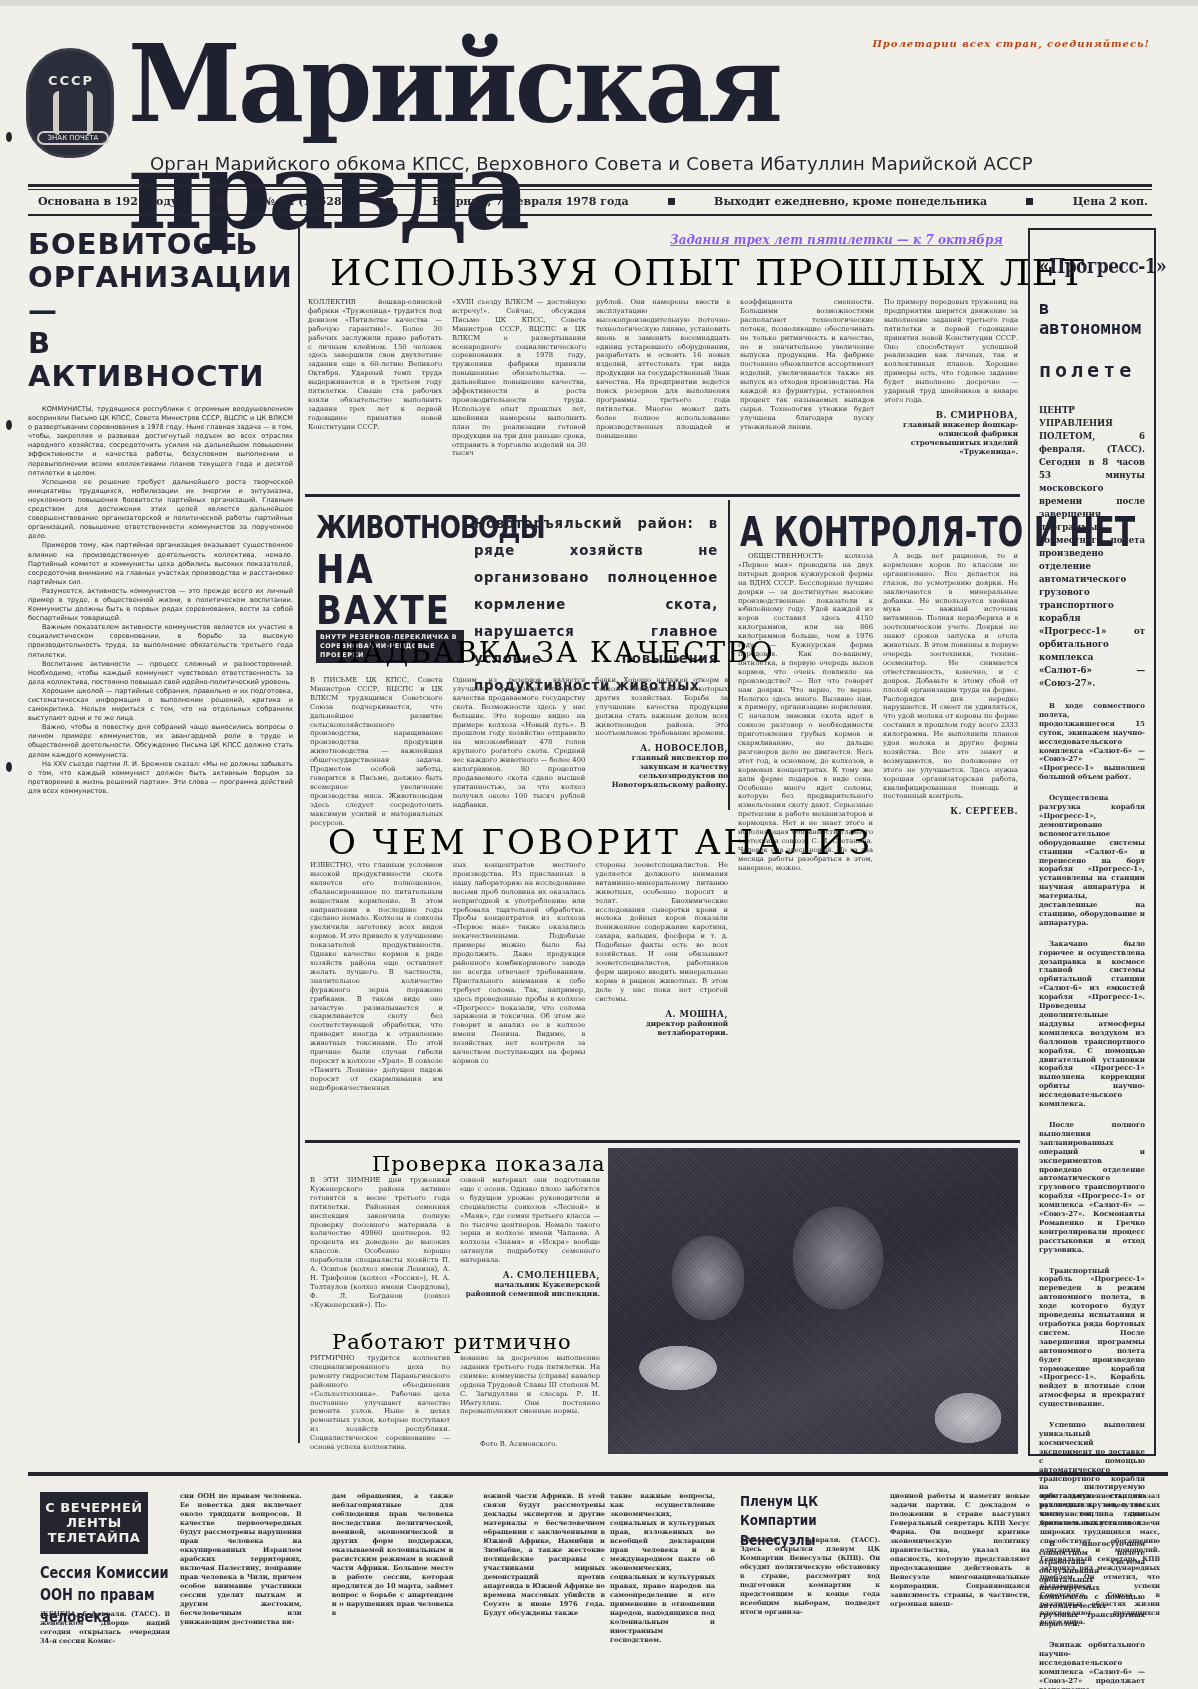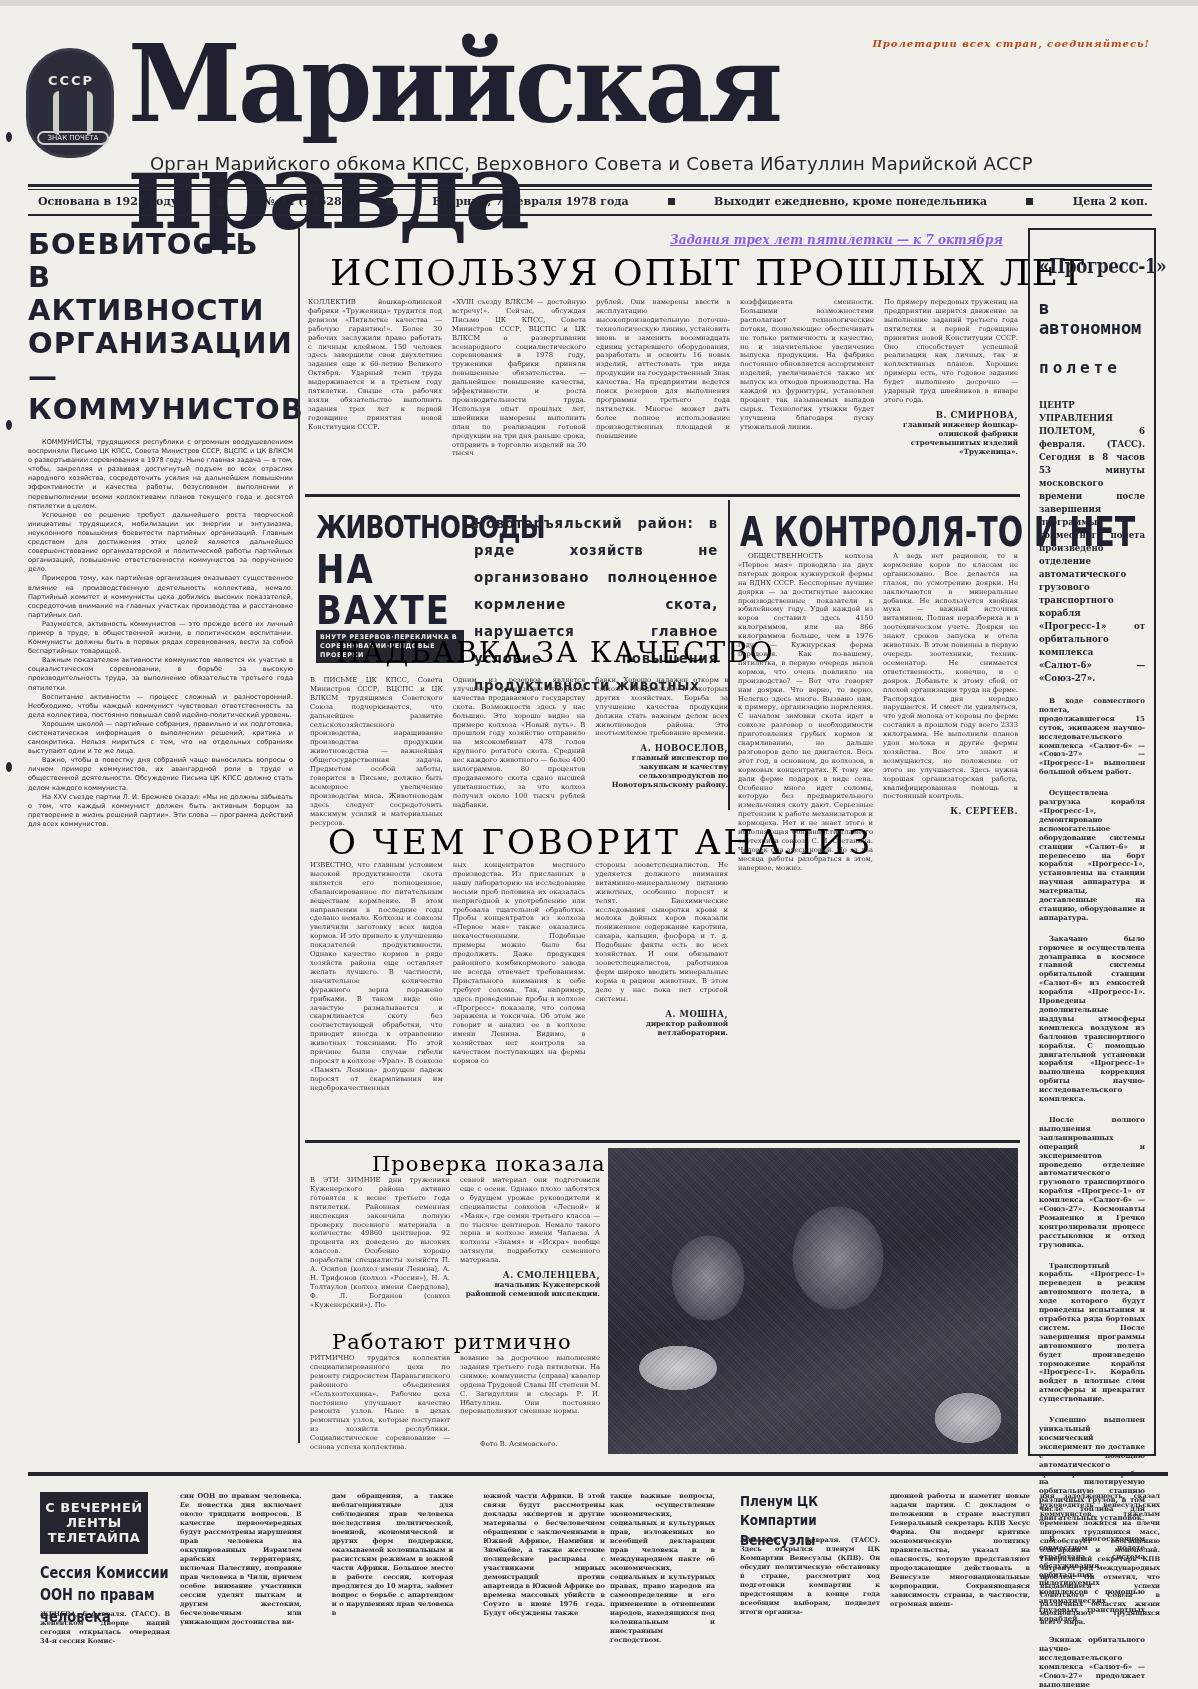--- a/index.html
+++ b/index.html
@@ -41,21 +41,21 @@
   .cols .c { flex: 1; font-family: "DejaVu Serif", serif; font-size: 6.8px; line-height: 8.9px; text-align: justify; color: #2e2f39; }
   .a1-body { position: absolute; left: 308px; top: 298px; width: 710px; }
   .sig { text-align: right; font-family: "DejaVu Serif", serif; font-weight: bold; font-size: 7.2px; line-height: 9px; margin-top: 6px; color: #24252f; }
   .sig .name { font-size: 8.5px; letter-spacing: 0.5px; }
   .hrule { position: absolute; height: 3px; background: #24252f; }
 
   
   .box-right { position: absolute; left: 1028px; top: 228px; width: 128px; height: 1228px; border: 2px solid #24252f; padding: 10px 9px; }
   .box-right .bh1 { font-family: "DejaVu Serif", serif; font-size: 17px; font-weight: bold; text-align: center; letter-spacing: -0.5px; color: #1f2030; transform: scaleY(1.2); margin-top: 16px; }
   .box-right .bh2 { font-family: "DejaVu Sans Mono", monospace; font-weight: bold; font-size: 17px; margin-top: 22px; color: #1f2030; letter-spacing: 0px; }
-  .box-right .bh3 { font-family: "DejaVu Sans Mono", monospace; font-weight: bold; font-size: 16px; margin-top: 20px; color: #1f2030; letter-spacing: 4px; }
+  .box-right .bh3 { font-family: "DejaVu Sans Mono", monospace; font-weight: bold; font-size: 20px; margin-top: 20px; color: #1f2030; letter-spacing: 4px; }
   .box-right .lead { margin-top: 22px; font-family: "DejaVu Serif", serif; font-weight: bold; font-size: 8.6px; line-height: 13px; text-align: justify; color: #24252f; }
   .box-right .p { margin-top: 12px; font-family: "DejaVu Serif", serif; font-weight: bold; font-size: 7px; line-height: 8.9px; text-align: justify; text-indent: 10px; color: #2a2b35; }
 
   
   .sec-rule { position: absolute; left: 305px; top: 494px; width: 715px; height: 3px; background: #24252f; }
   .rubric { position: absolute; left: 316px; top: 508px; width: 148px; }
   .rubric .r1 { font-family: "DejaVu Sans", sans-serif; font-weight: bold; font-size: 25px; line-height: 30px; letter-spacing: -1px; color: #1f2030; transform: scaleY(1.3); transform-origin: top left; }
   .rubric .r2 { font-family: "DejaVu Sans", sans-serif; font-weight: bold; font-size: 34px; line-height: 36px; letter-spacing: 2px; margin-top: 10px; color: #1f2030; transform: scaleY(1.15); transform-origin: top left; }
   .rubric .tag { margin-top: 10px; background: #24252f; color: #f0efe9; font-family: "DejaVu Sans", sans-serif; font-weight: bold; font-size: 6.4px; line-height: 9px; padding: 3px 4px; letter-spacing: 0.5px; }
   .deck { position: absolute; left: 474px; top: 510px; width: 244px; font-family: "DejaVu Sans", sans-serif; font-weight: bold; font-size: 13.3px; line-height: 27px; letter-spacing: 0.8px; color: #24252f; text-align: justify; }
@@ -125,23 +125,22 @@
     <span class="sq"></span>
     <span>Выходит ежедневно, кроме понедельника</span>
     <span class="sq"></span>
     <span>Цена 2 коп.</span>
   </div>
   <div class="rule-under-info"></div>
 
   <div class="col-left">
     <div class="lead-head">
       <div>БОЕВИТОСТЬ</div>
+      <div>ОРГАНИЗАЦИИ—</div>
       <div>В АКТИВНОСТИ</div>
-      <div>ОРГАНИЗАЦИИ—</div>
-      <div>КОММУНИСТОВ</div>
     </div>
     <div class="lead-body">
       <p style="text-indent:14px;">КОММУНИСТЫ, трудящиеся республики с огромным воодушевлением восприняли Письмо ЦК КПСС, Совета Министров СССР, ВЦСПС и ЦК ВЛКСМ о развертывании соревнования в 1978 году. Ныне главная задача — в том, чтобы, закрепляя и развивая достигнутый подъем во всех отраслях народного хозяйства, сосредоточить усилия на дальнейшем повышении эффективности и качества работы, безусловном выполнении и перевыполнении всеми коллективами планов текущего года и десятой пятилетки в целом.</p>
       <p style="text-indent:14px;">Успешное ее решение требует дальнейшего роста творческой инициативы трудящихся, мобилизации их энергии и энтузиазма, неуклонного повышения боевитости партийных организаций. Главным средством для достижения этих целей является дальнейшее совершенствование организаторской и политической работы партийных организаций, повышение ответственности коммунистов за порученное дело.</p>
       <p style="text-indent:14px;">Примеров тому, как партийная организация оказывает существенное влияние на производственную деятельность коллектива, немало. Партийный комитет и коммунисты цеха добились высоких показателей, сосредоточив внимание на главных участках производства и расстановке партийных сил.</p>
       <p style="text-indent:14px;">Разумеется, активность коммунистов — это прежде всего их личный пример в труде, в общественной жизни, в политическом воспитании. Коммунисты должны быть в первых рядах соревнования, вести за собой беспартийных товарищей.</p>
       <p style="text-indent:14px;">Важным показателем активности коммунистов является их участие в социалистическом соревновании, в борьбе за высокую производительность труда, за выполнение обязательств третьего года пятилетки.</p>
       <p style="text-indent:14px;">Воспитание активности — процесс сложный и разносторонний. Необходимо, чтобы каждый коммунист чувствовал ответственность за дела коллектива, постоянно повышал свой идейно-политический уровень.</p>
       <p style="text-indent:14px;">Хорошим школой — партийные собрания, правильно и их подготовка, систематическая информация о выполнении решений, критика и самокритика. Нельзя мириться с тем, что на отдельных собраниях выступают одни и те же лица.</p>
       <p style="text-indent:14px;">Важно, чтобы в повестку дня собраний чаще выносились вопросы о личном примере коммунистов, их авангардной роли в труде и общественной деятельности. Обсуждение Письма ЦК КПСС должно стать делом каждого коммуниста.</p>

